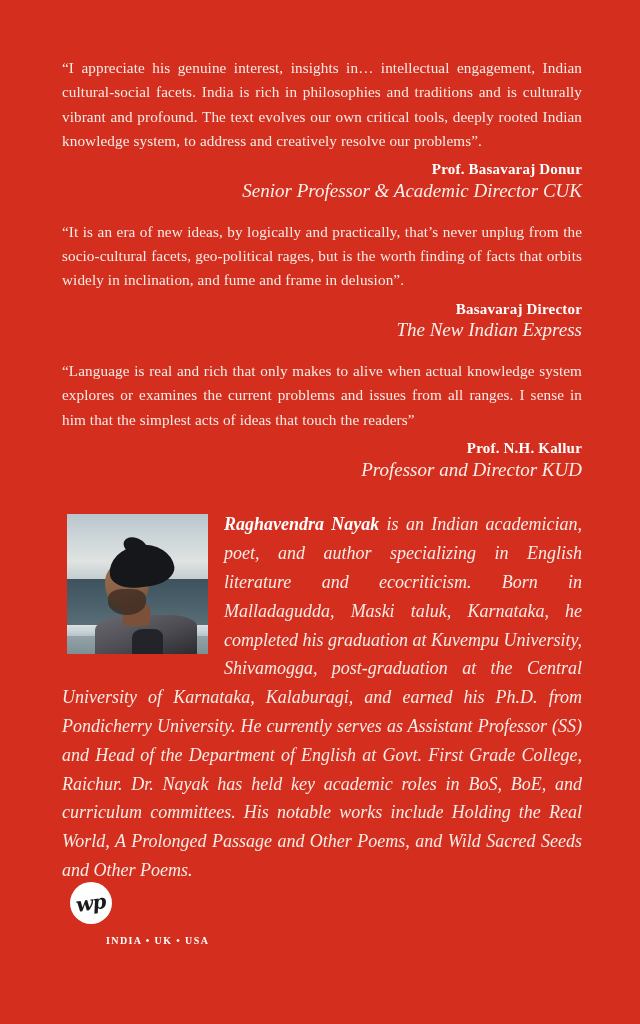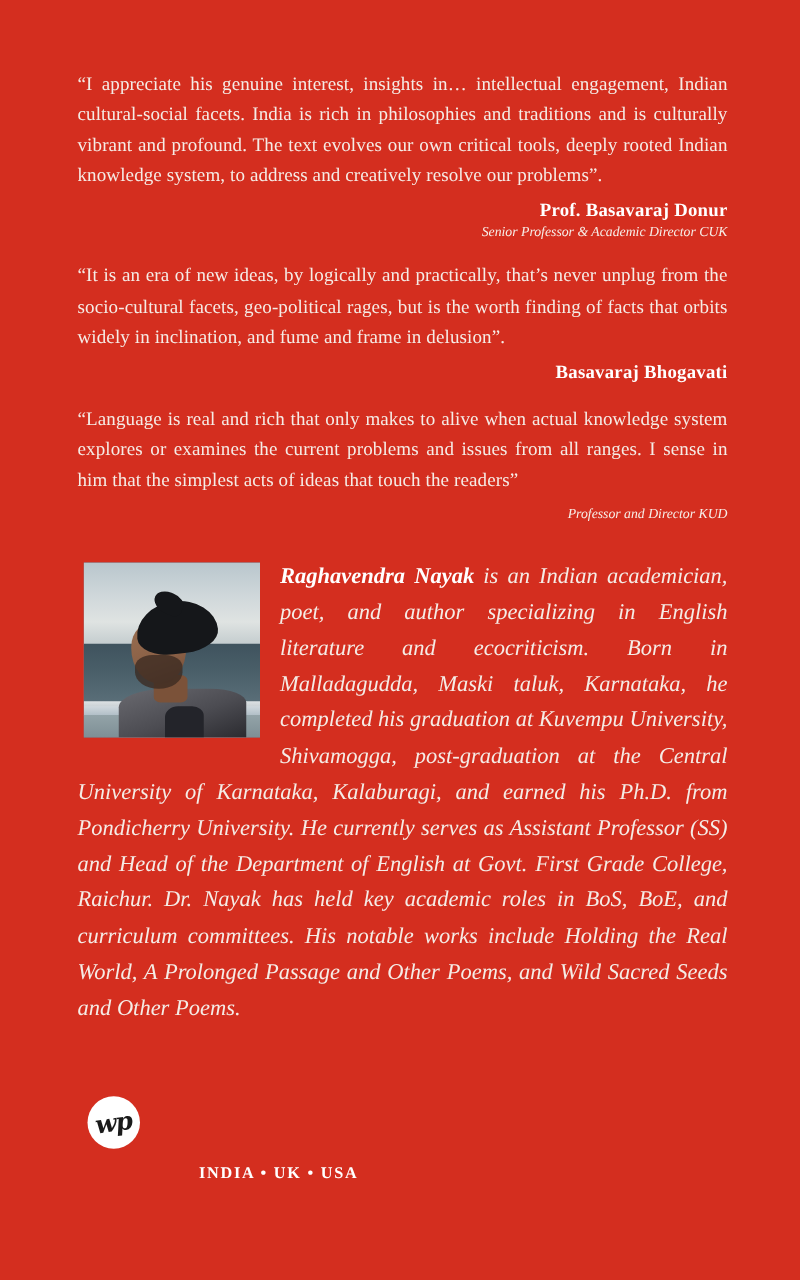--- a/index.html
+++ b/index.html
@@ -43,21 +43,21 @@
   .attrib-name {
     font-weight: bold;
     font-size: 15px;
     line-height: 1.25;
     color: #ffffff;
     display: block;
     letter-spacing: 0.2px;
   }
   .attrib-role {
     font-style: italic;
-    font-size: 11px;
+    font-size: 19px;
     line-height: 1.3;
     color: #f7efe9;
     display: block;
   }
   .t1 { margin-bottom: 16px; }
   .t2 { margin-bottom: 16px; }
   .t3 { margin-bottom: 28px; }
 
   
   .bio {
@@ -229,51 +229,53 @@
     color: #ffffff;
     display: block;
     text-align: right;
     line-height: 1;
     margin-top: 2px;
     letter-spacing: -0.2px;
   }
   .pub-countries {
     font-family: "Liberation Serif", serif;
     font-weight: bold;
-    font-size: 13px;
+    font-size: 10px;
     color: #ffffff;
     letter-spacing: 1.4px;
     margin-top: 11px;
-    text-align: center;
+    text-align: left;
     padding-left: 36px;
   }
 </style>
 </head>
 <body>
 
 <div class="cover">
 
   <div class="testimonial t1">
     <p class="quote-text">“I appreciate his genuine interest, insights in… intellectual engagement, Indian cultural-social facets. India is rich in philosophies and traditions and is culturally vibrant and profound. The text evolves our own critical tools, deeply rooted Indian knowledge system, to address and creatively resolve our problems”.</p>
     <div class="attrib">
       <span class="attrib-name">Prof. Basavaraj Donur</span>
       <span class="attrib-role">Senior Professor &amp; Academic Director CUK</span>
     </div>
   </div>
 
   <div class="testimonial t2">
     <p class="quote-text">“It is an era of new ideas, by logically and practically, that’s never unplug from the socio-cultural facets, geo-political rages, but is the worth finding of facts that orbits widely in inclination, and fume and frame in delusion”.</p>
     <div class="attrib">
-      <span class="attrib-name">Basavaraj Bhogavati</span>
+      <span class="attrib-name">Basavaraj Director</span>
+      <span class="attrib-role">The New Indian Express</span>
     </div>
   </div>
 
   <div class="testimonial t3">
     <p class="quote-text">“Language is real and rich that only makes to alive when actual knowledge system explores or examines the current problems and issues from all ranges. I sense in him that the simplest acts of ideas that touch the readers”</p>
     <div class="attrib">
+      <span class="attrib-name">Prof. N.H. Kallur</span>
       <span class="attrib-role">Professor and Director KUD</span>
     </div>
   </div>
 
   <div class="bio">
     <div class="author-photo">
       <div class="ph-sky"></div>
       <div class="ph-sea"></div>
       <div class="ph-surf"></div>
       <div class="ph-shore"></div>

